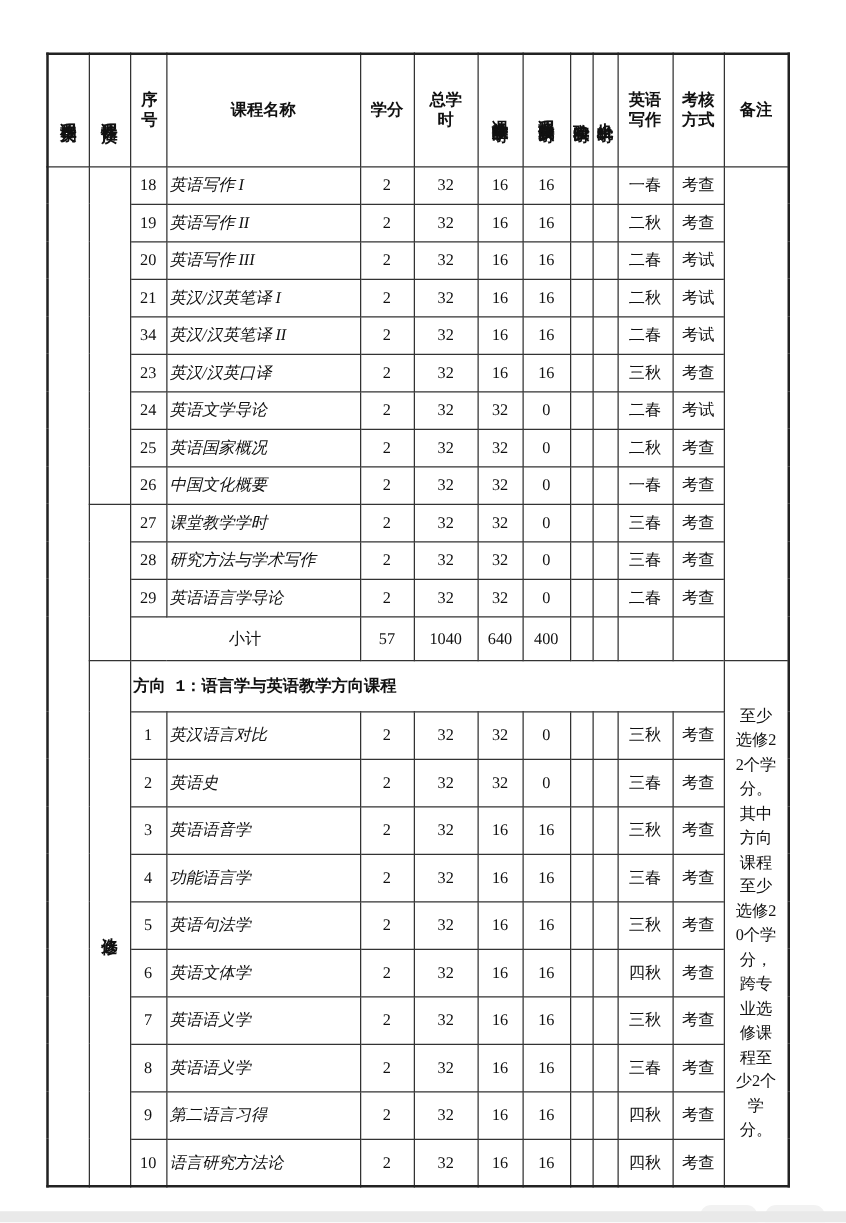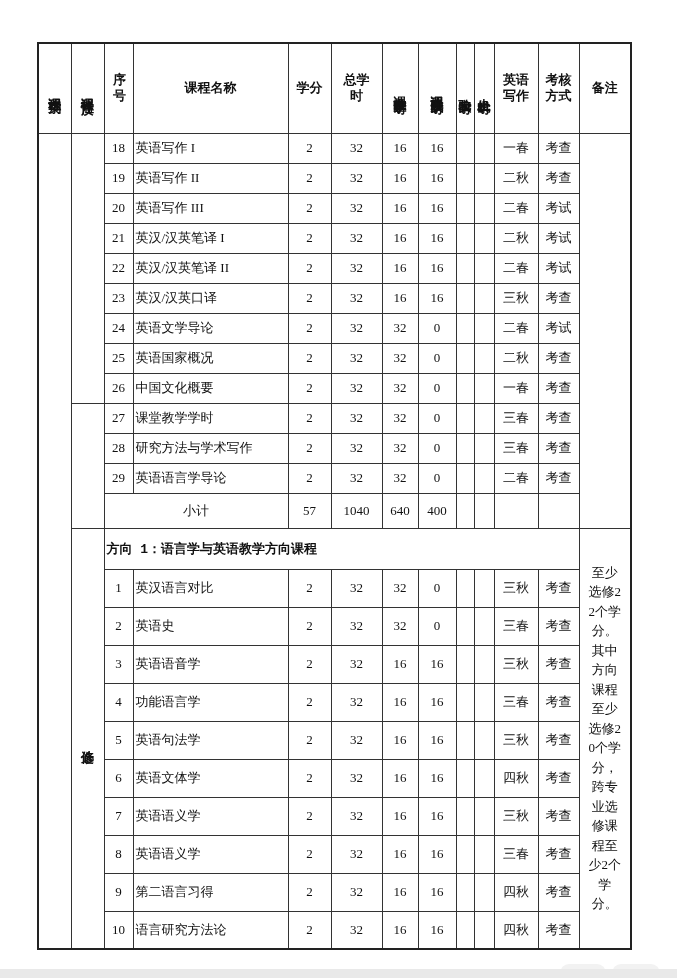--- a/index.html
+++ b/index.html
@@ -31,21 +31,21 @@
     vertical-align:middle;
     overflow:visible;
   }
   table.curriculum thead tr { height:90px; }
   tr.rA   { height:30px; }
   tr.rSub { height:35px; }
   tr.rDir { height:41px; }
   tr.rB   { height:38px; }
   th { font-weight:bold; text-align:center; }
   td.c { text-align:center; }
-  td.l { text-align:left; padding-left:7px; }
+  td.l { text-align:left; padding-left:7px;font-style:italic; }
   .bold { font-weight:bold; }
   .vert {
     writing-mode:vertical-lr;
     text-orientation:upright;
     letter-spacing:1px;
     line-height:1;
     display:inline-block;
     white-space:nowrap;
   }
   .w1 { display:inline-block; width:1.15em; word-break:break-all; text-align:right; line-height:1.25; }
@@ -154,21 +154,21 @@
           <td class="c">2</td>
           <td class="c">32</td>
           <td class="c">16</td>
           <td class="c">16</td>
           <td class="c"></td>
           <td class="c"></td>
           <td class="c">二秋</td>
           <td class="c">考试</td>
         </tr>
         <tr class="rA">
-          <td class="c">22</td>
+          <td class="c">34</td>
           <td class="l">英汉/汉英笔译 II</td>
           <td class="c">2</td>
           <td class="c">32</td>
           <td class="c">16</td>
           <td class="c">16</td>
           <td class="c"></td>
           <td class="c"></td>
           <td class="c">二春</td>
           <td class="c">考试</td>
         </tr>

